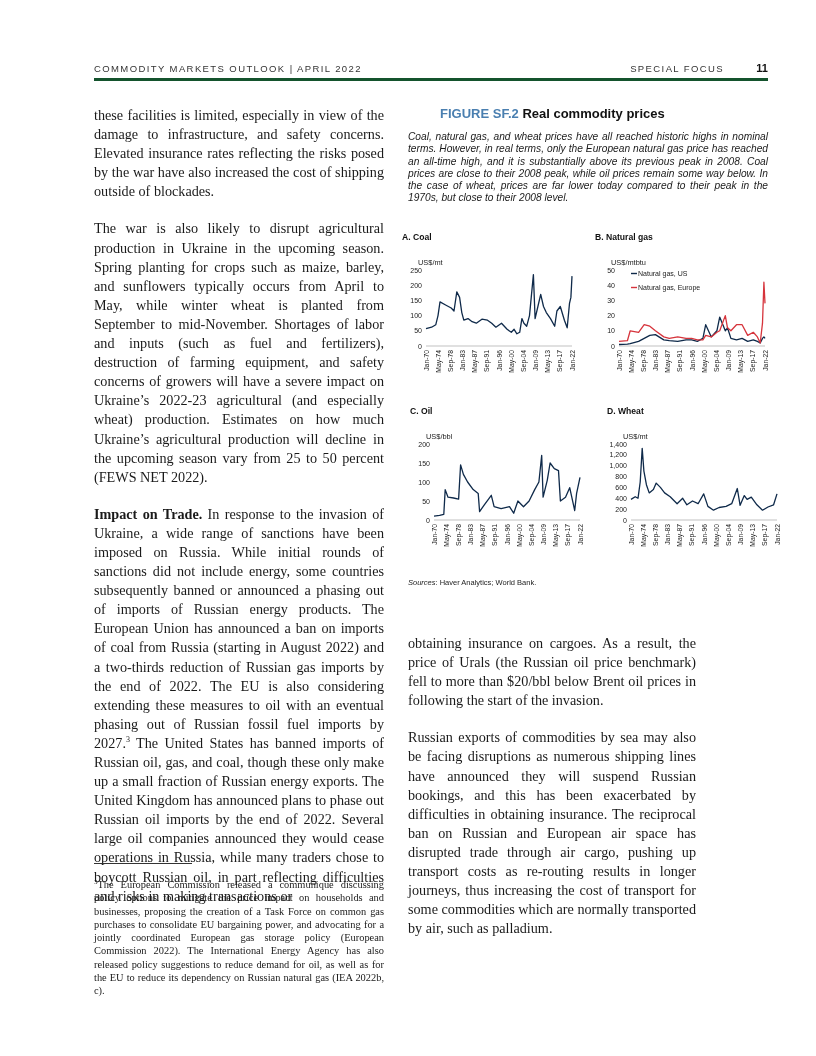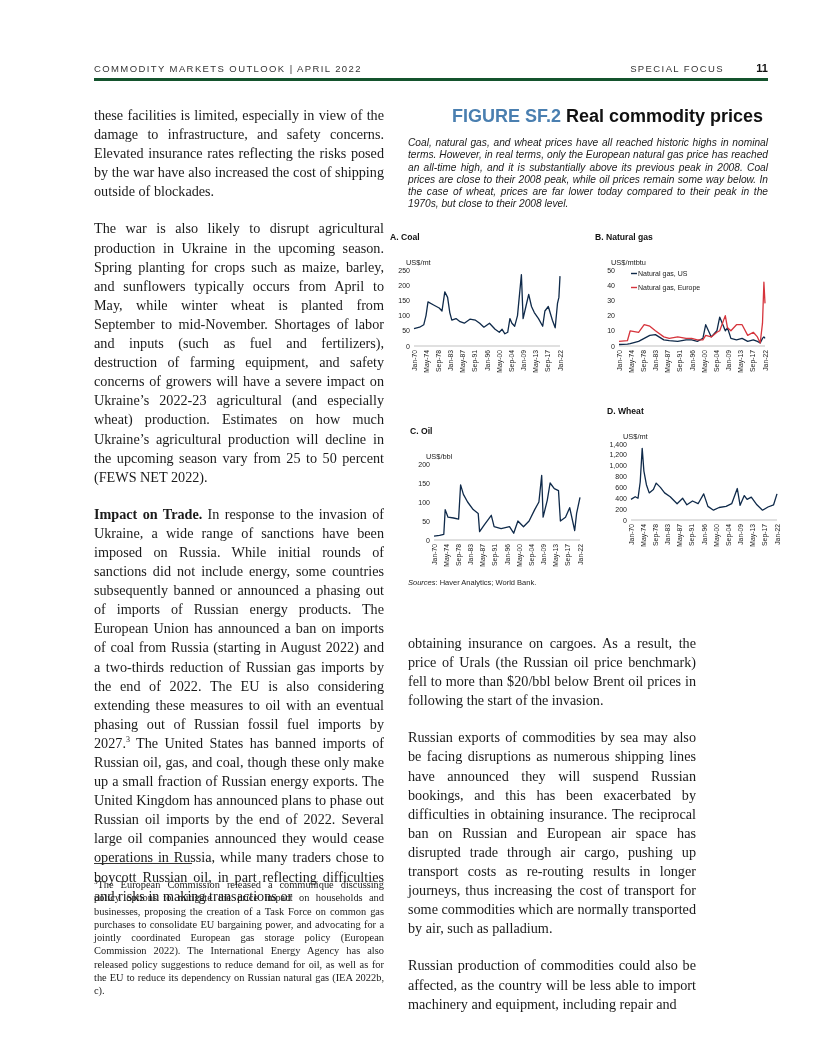--- a/index.html
+++ b/index.html
@@ -16,21 +16,21 @@
   .col-right-text { position: absolute; left: 408px; top: 634px; width: 288px; }
   p.body { margin: 0 0 18px 0; font-size: 14.2px; line-height: 19.1px; text-align: justify; color: #1a1a1a; }
   p.body b { font-weight: bold; }
   sup.fn { font-size: 8px; vertical-align: super; line-height: 0; }
 
   .fn-rule { position: absolute; left: 94px; top: 863px; width: 98px; border-top: 1px solid #333; }
   .footnote { position: absolute; left: 94px; top: 878px; width: 290px; font-size: 10.4px; line-height: 13.3px; text-align: justify; color: #1a1a1a; }
   .footnote .num { font-size: 7px; vertical-align: super; line-height: 0; }
 
   .figure { position: absolute; left: 408px; top: 106px; width: 360px; }
-  .fig-title { font-size: 18px; font-weight: bold; color: #111; margin: 0 0 10px 12px; padding-left: 32px; }
+  .fig-title { font-size: 13px; font-weight: bold; color: #111; margin: 0 0 10px 0; padding-left: 32px; }
   .fig-title .label { color: #4a7fb0; }
   .fig-caption { font-size: 10.2px; line-height: 12.3px; font-style: italic; text-align: justify; color: #1a1a1a; margin: 0; }
 
   .panel { position: absolute; width: 180px; height: 160px; }
   .panel-title { position: absolute; left: 2px; top: 0; font-size: 8.6px; font-weight: bold; color: #111; }
   .panel-unit { position: absolute; left: 2px; top: 26px; font-size: 7.4px; color: #222; padding-left: 16px; }
   .panel svg { position: absolute; left: 0; top: 0; }
 
   .sources { position: absolute; left: 408px; top: 578px; width: 360px; font-size: 7.5px; line-height: 9.4px; color: #222; }
   .sources i { font-style: italic; }
@@ -56,21 +56,21 @@
 </div>
 
 <div class="figure sans">
   <div class="fig-title">
     <span class="label">FIGURE SF.2</span>
     <span>Real commodity prices</span>
   </div>
   <p class="fig-caption">Coal, natural gas, and wheat prices have all reached historic highs in nominal terms. However, in real terms, only the European natural gas price has reached an all-time high, and it is substantially above its previous peak in 2008. Coal prices are close to their 2008 peak, while oil prices remain some way below. In the case of wheat, prices are far lower today compared to their peak in the 1970s, but close to their 2008 level.</p>
 </div>
 
-<div class="panel sans" id="panel-0" style="left:388px; top:232px;text-align:right;">
+<div class="panel sans" id="panel-0" style="left:400px; top:232px;text-align:right;">
   <span class="panel-title">A. Coal</span>
   <span class="panel-unit">US$/mt</span>
 <svg width="180" height="160">
       <text x="22" y="116.5" text-anchor="end" font-size="7" fill="#222" font-family="Liberation Sans, DejaVu Sans, sans-serif">0</text>
       <text x="22" y="101.3" text-anchor="end" font-size="7" fill="#222" font-family="Liberation Sans, DejaVu Sans, sans-serif">50</text>
       <text x="22" y="86.1" text-anchor="end" font-size="7" fill="#222" font-family="Liberation Sans, DejaVu Sans, sans-serif">100</text>
       <text x="22" y="70.9" text-anchor="end" font-size="7" fill="#222" font-family="Liberation Sans, DejaVu Sans, sans-serif">150</text>
       <text x="22" y="55.699999999999996" text-anchor="end" font-size="7" fill="#222" font-family="Liberation Sans, DejaVu Sans, sans-serif">200</text>
       <text x="22" y="40.5" text-anchor="end" font-size="7" fill="#222" font-family="Liberation Sans, DejaVu Sans, sans-serif">250</text>
       <line x1="26" x2="172" y1="114" y2="114" stroke="#999" stroke-width="0.6"></line>
@@ -115,21 +115,21 @@
       <text transform="translate(162.33333333333331,118) rotate(-90)" text-anchor="end" font-size="6.8" fill="#222" font-family="Liberation Sans, DejaVu Sans, sans-serif">Sep-17</text>
       <text transform="translate(174.5,118) rotate(-90)" text-anchor="end" font-size="6.8" fill="#222" font-family="Liberation Sans, DejaVu Sans, sans-serif">Jan-22</text>
       <polyline points="26.0,112.5 34.4,112.2 37.2,111.7 45.6,109.4 51.2,106.4 56.8,103.4 62.4,102.6 70.8,107.9 76.3,108.7 84.7,109.4 93.1,107.9 98.7,107.9 104.3,109.4 109.9,106.4 112.7,92.7 118.3,104.9 123.9,98.8 126.7,85.1 132.3,98.8 134.5,95.8 137.9,106.4 143.5,107.9 149.1,106.4 154.7,109.4 160.3,107.9 164.4,109.4 167.2,111.0 169.5,106.4 170.9,104.9 172.0,106.4" fill="none" stroke="#0f2a4a" stroke-width="1.3" stroke-linejoin="round"></polyline>
       <polyline points="26.0,109.4 34.4,108.7 37.2,98.8 45.6,100.3 51.2,92.7 56.8,94.2 62.4,98.8 70.8,104.9 76.3,106.4 84.7,104.9 93.1,106.4 98.7,106.4 104.3,107.9 109.9,107.9 112.7,103.4 118.3,104.9 123.9,100.3 126.7,98.8 132.3,83.6 134.5,95.8 137.9,98.8 143.5,92.7 149.1,92.7 154.7,103.4 160.3,100.3 164.4,104.9 167.2,111.0 169.5,91.2 170.9,50.2 172.0,71.4" fill="none" stroke="#d6343c" stroke-width="1.3" stroke-linejoin="round"></polyline>
       <line x1="38" x2="44" y1="41.5" y2="41.5" stroke="#0f2a4a" stroke-width="1.4"></line>
       <text x="45" y="44" font-size="7" fill="#222" font-family="Liberation Sans, DejaVu Sans, sans-serif">Natural gas, US</text>
       <line x1="38" x2="44" y1="55.5" y2="55.5" stroke="#d6343c" stroke-width="1.4"></line>
       <text x="45" y="58" font-size="7" fill="#222" font-family="Liberation Sans, DejaVu Sans, sans-serif">Natural gas, Europe</text>
     </svg>
   </div>
-<div class="panel sans" id="panel-2" style="left:408px; top:426px;">
+<div class="panel sans" id="panel-2" style="left:408px; top:406px;">
   <span class="panel-title">C. Oil</span>
   <span class="panel-unit">US$/bbl</span>
 <svg width="180" height="160">
       <text x="22" y="116.5" text-anchor="end" font-size="7" fill="#222" font-family="Liberation Sans, DejaVu Sans, sans-serif">0</text>
       <text x="22" y="97.5" text-anchor="end" font-size="7" fill="#222" font-family="Liberation Sans, DejaVu Sans, sans-serif">50</text>
       <text x="22" y="78.5" text-anchor="end" font-size="7" fill="#222" font-family="Liberation Sans, DejaVu Sans, sans-serif">100</text>
       <text x="22" y="59.5" text-anchor="end" font-size="7" fill="#222" font-family="Liberation Sans, DejaVu Sans, sans-serif">150</text>
       <text x="22" y="40.5" text-anchor="end" font-size="7" fill="#222" font-family="Liberation Sans, DejaVu Sans, sans-serif">200</text>
       <line x1="26" x2="172" y1="114" y2="114" stroke="#999" stroke-width="0.6"></line>
       <text transform="translate(28.5,118) rotate(-90)" text-anchor="end" font-size="6.8" fill="#222" font-family="Liberation Sans, DejaVu Sans, sans-serif">Jan-70</text>
@@ -178,14 +178,13 @@
     </svg>
   </div>
 
 <div class="sources sans">
   <div><i>Sources</i><span>: Haver Analytics; World Bank.</span></div>
 </div>
 
 <div class="col-right-text serif">
   <p class="body">obtaining insurance on cargoes. As a result, the price of Urals (the Russian oil price benchmark) fell to more than $20/bbl below Brent oil prices in following the start of the invasion.</p>
   <p class="body">Russian exports of commodities by sea may also be facing disruptions as numerous shipping lines have announced they will suspend Russian bookings, and this has been exacerbated by difficulties in obtaining insurance. The reciprocal ban on Russian and European air space has disrupted trade through air cargo, pushing up transport costs as re-routing results in longer journeys, thus increasing the cost of transport for some commodities which are normally transported by air, such as palladium.</p>
-  <p class="body">Russian production of commodities could also be affected, as the country will be less able to import machinery and equipment, including repair and</p>
 </div>
 
 </body></html>

